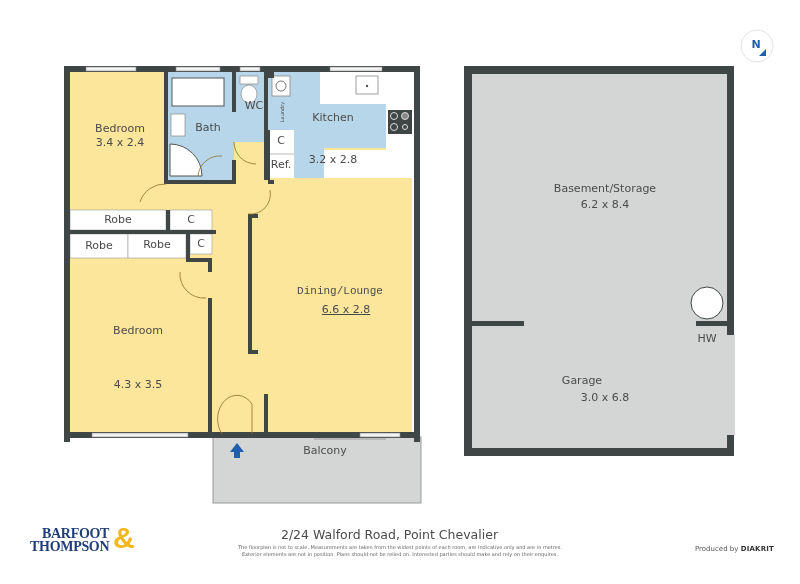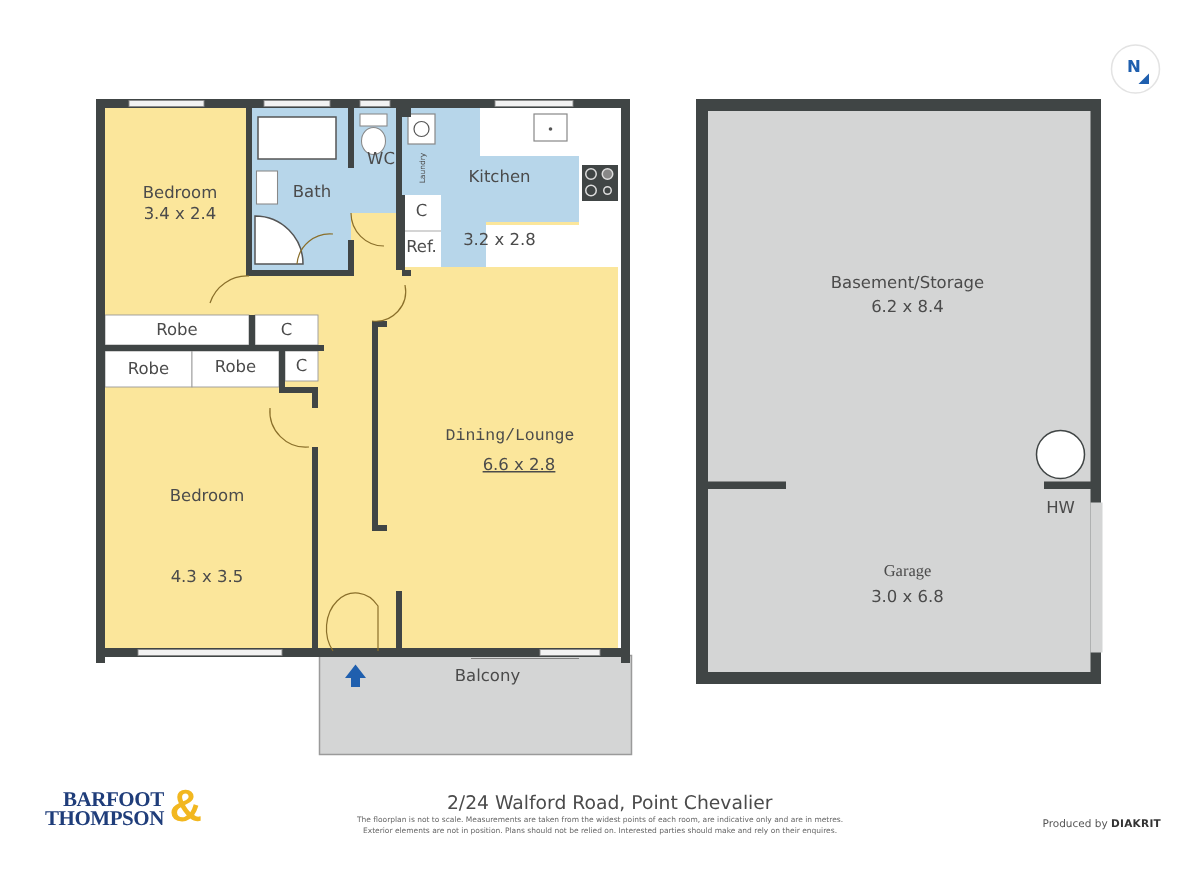--- a/index.html
+++ b/index.html
@@ -1,19 +1,19 @@
 <!DOCTYPE html>
 <html><head>
 <meta charset="utf-8">
 <style>
   html, body { margin:0; padding:0; background:#ffffff; }
   body { width:800px; height:584px; position:relative; overflow:hidden; font-family:"DejaVu Sans", sans-serif; color:#4a4a4a; }
   .abs { position:absolute; }
   .lbl { position:absolute; text-align:center; color:#4b4b4b; font-size:11px; line-height:14px; white-space:nowrap; }
-  .footer-title { position:absolute; left:0; width:779px; top:527px; text-align:center; font-size:12.5px; color:#4b4b4b;padding-left:17px; }
+  .footer-title { position:absolute; left:0; width:779px; top:527px; text-align:center; font-size:12.5px; color:#4b4b4b; }
   .footer-note { position:absolute; left:0; width:800px; text-align:center; font-size:5px; color:#666; line-height:7px; }
   .brand { position:absolute; left:30px; top:527px; font-family:Liberation Serif, serif; font-weight:bold; color:#1f3d7a; font-size:14px; line-height:13px; letter-spacing:-0.3px; }
   .amp { position:absolute; left:113px; top:521px; font-size:30px; color:#f2b71f; font-family:"Liberation Sans", sans-serif; font-weight:bold; }
   .produced { position:absolute; left:695px; top:545px; font-size:7px; color:#555; }
   .produced b { color:#333; letter-spacing:0.2px; }
 </style>
 </head>
 <body>
 
 <svg class="abs" style="left:0;top:0" width="800" height="584" viewBox="0 0 800 584">
@@ -135,21 +135,21 @@
 <div class="lbl" style="left:128px;top:238px;width:58px;">Robe</div>
 <div class="lbl" style="left:190px;top:237px;width:22px;">C</div>
 <div class="lbl" style="left:98px;top:324px;width:80px;">Bedroom</div>
 <div class="lbl" style="left:98px;top:338px;width:80px;margin-top:40px;">4.3 x 3.5</div>
 <div class="lbl" style="left:290px;top:284px;width:100px;font-family:Liberation Mono, monospace;">Dining/Lounge</div>
 <div class="lbl" style="left:296px;top:303px;width:100px;text-decoration:underline;">6.6 x 2.8</div>
 <div class="lbl" style="left:290px;top:444px;width:70px;">Balcony</div>
 <div class="lbl" style="left:550px;top:182px;width:110px;">Basement/Storage</div>
 <div class="lbl" style="left:550px;top:198px;width:110px;">6.2 x 8.4</div>
 <div class="lbl" style="left:692px;top:296px;width:30px;margin-top:36px;">HW</div>
-<div class="lbl" style="left:565px;top:374px;width:80px;font-family:Liberation Serif, serif;">Garage</div>
+<div class="lbl" style="left:542px;top:374px;width:80px;">Garage</div>
 <div class="lbl" style="left:565px;top:391px;width:80px;">3.0 x 6.8</div>
 
 <div class="brand">
   <div style="padding-left:12px">BARFOOT</div>
   <div>THOMPSON</div>
 </div>
 <div class="amp">&amp;</div>
 
 <div class="footer-title">2/24 Walford Road, Point Chevalier</div>
 <div class="footer-note" style="top:544px;">The floorplan is not to scale. Measurements are taken from the widest points of each room, are indicative only and are in metres.</div>

